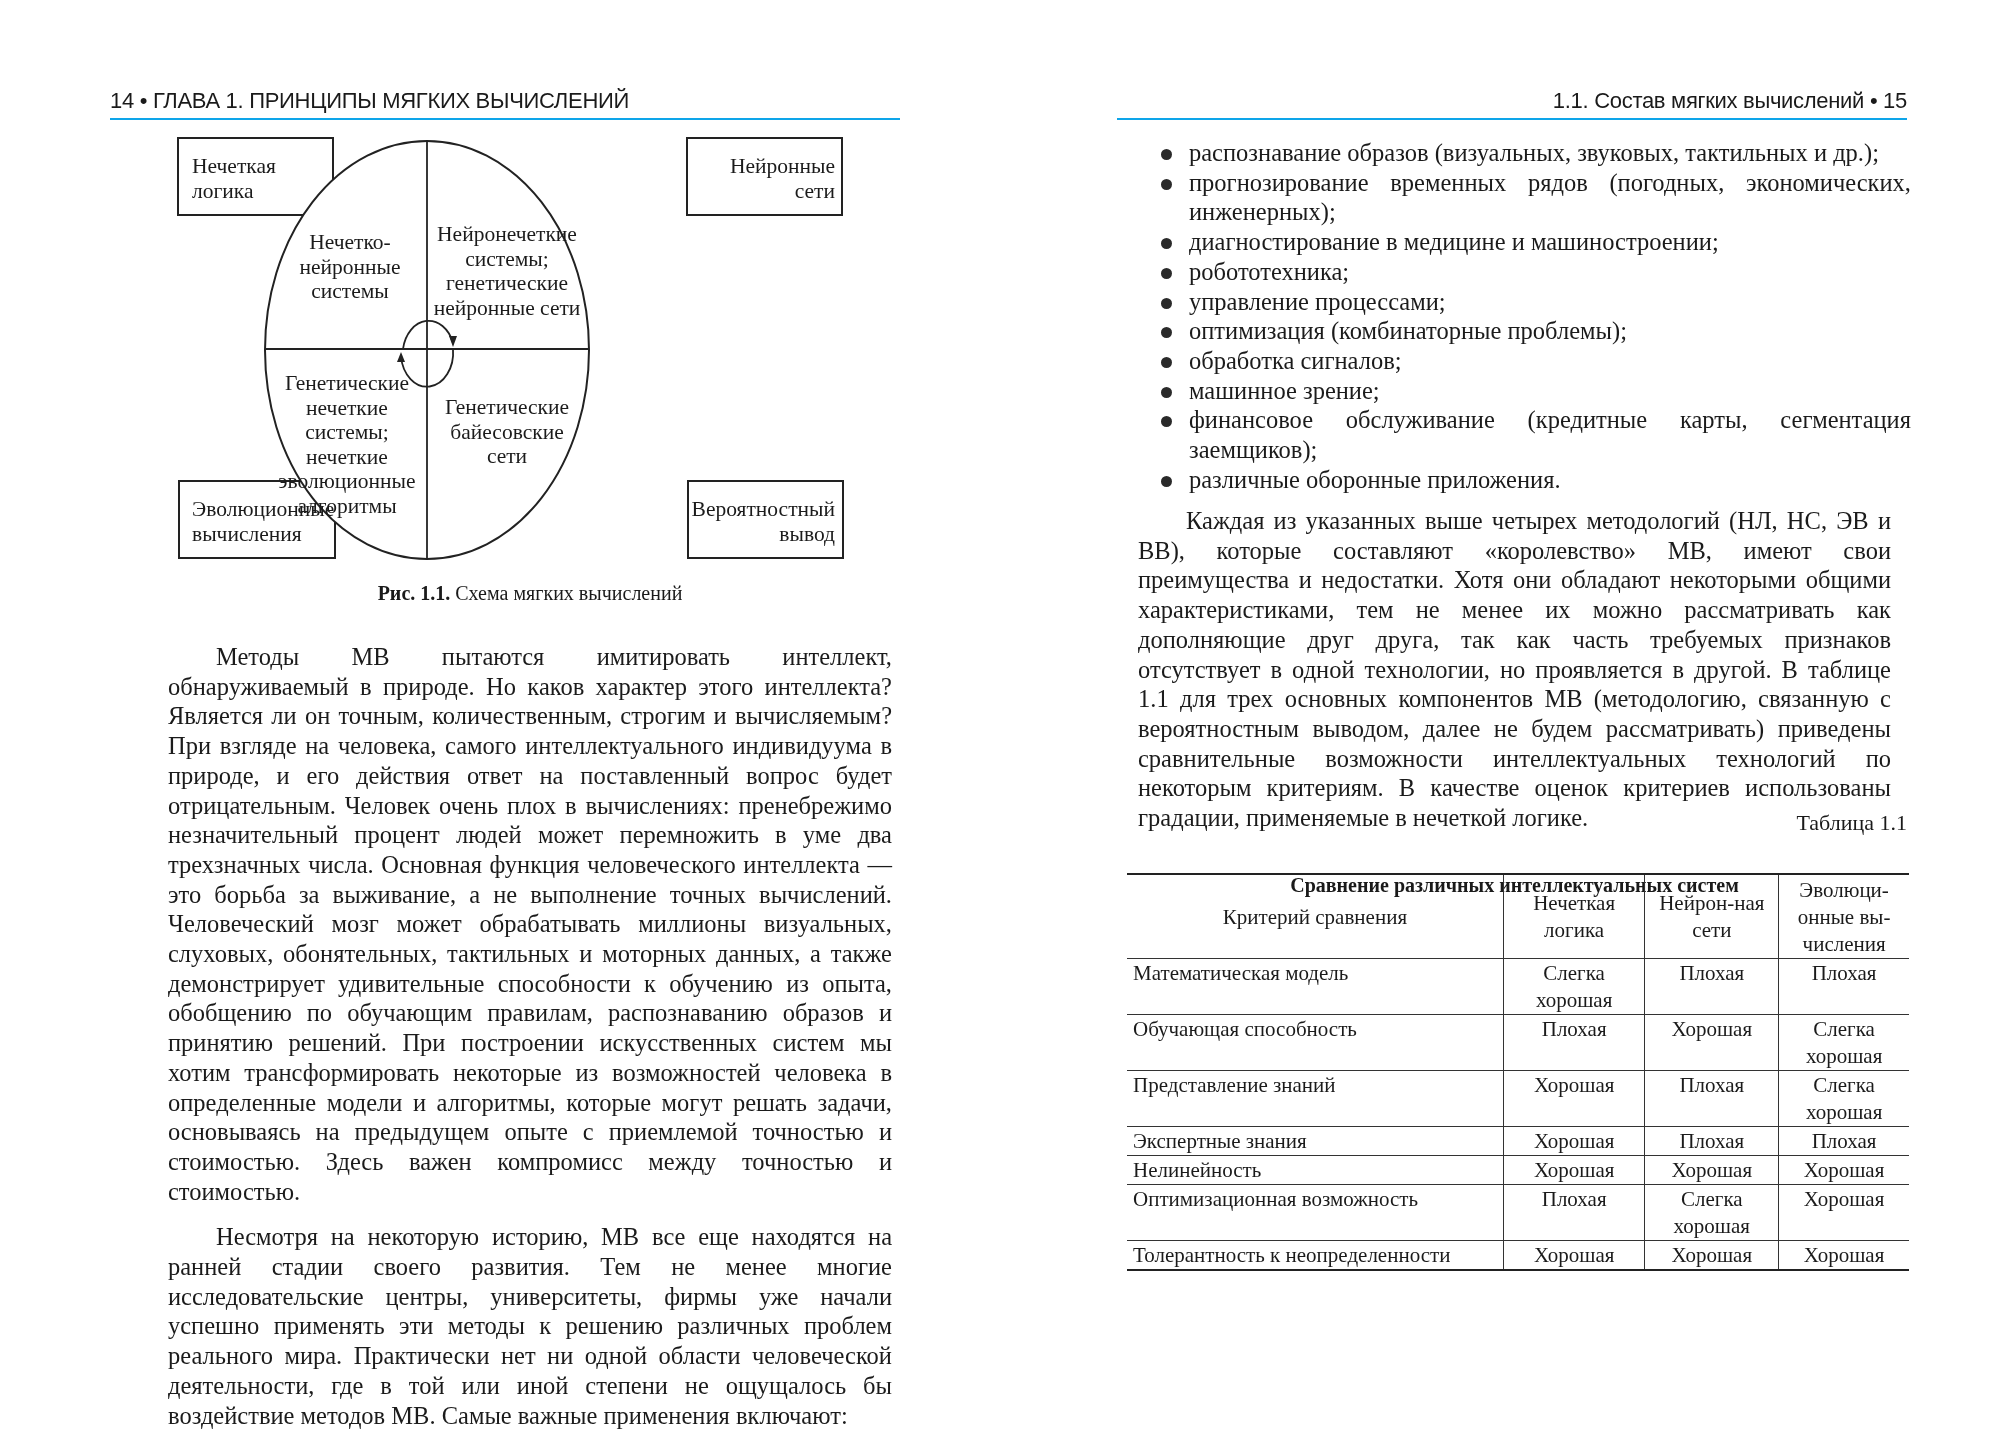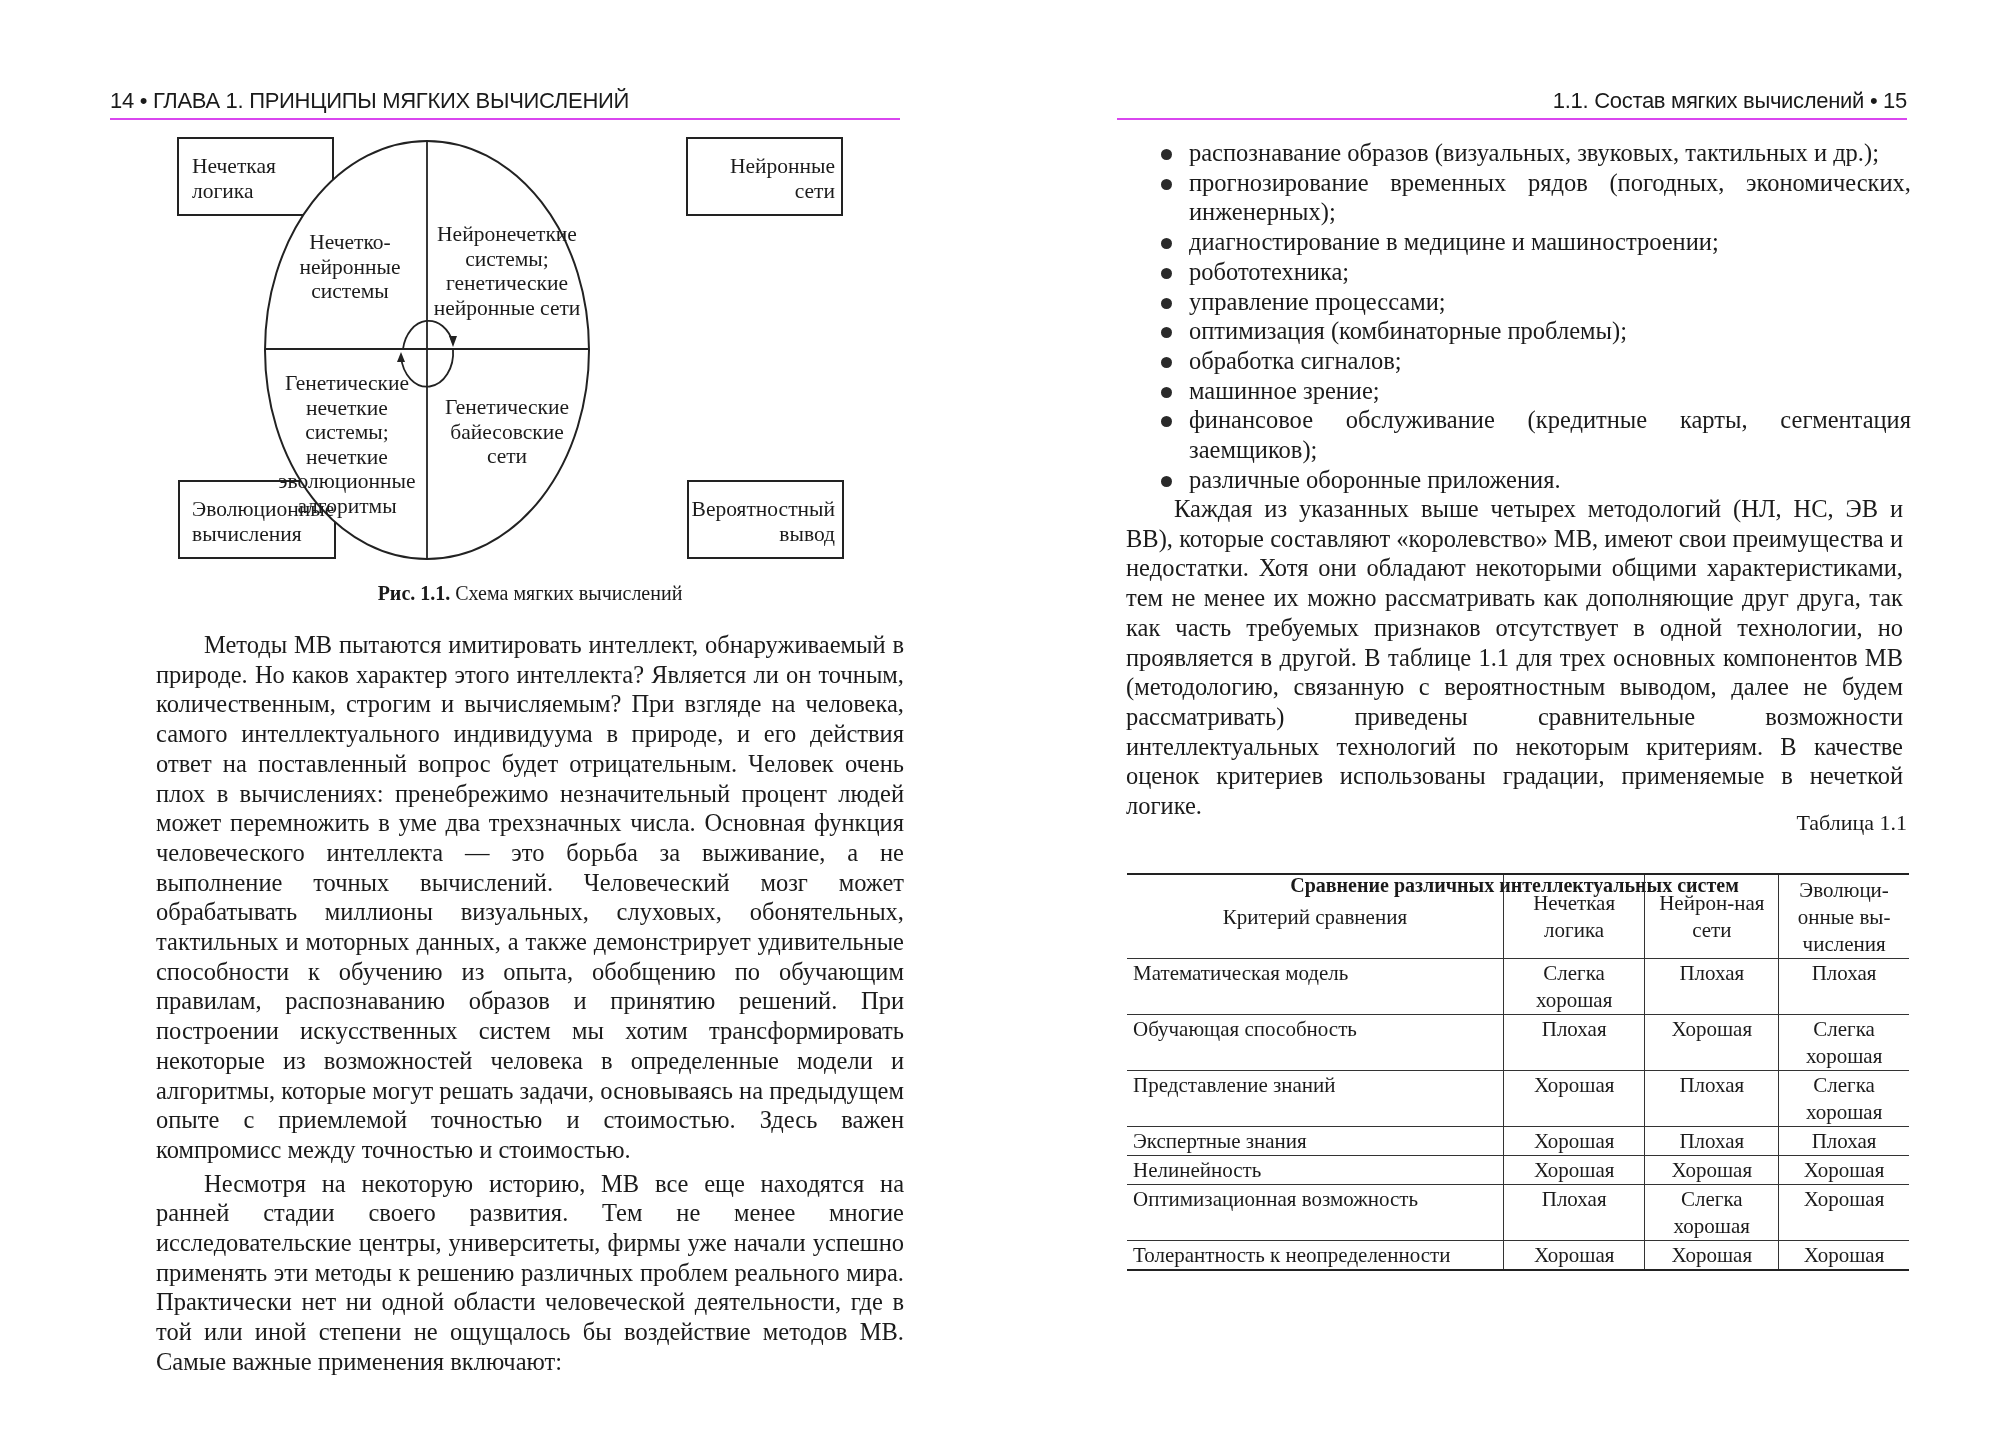--- a/index.html
+++ b/index.html
@@ -1,28 +1,28 @@
 <!DOCTYPE html>
 <html><head>
 <meta charset="utf-8">
 <style>
   html, body { margin: 0; padding: 0; background: #ffffff; }
   body { width: 2000px; height: 1430px; position: relative; overflow: hidden; color: #1a1a1a; }
   .running-head {
     position: absolute; top: 86px; height: 34px;
     font-family: "Liberation Sans", sans-serif; font-size: 22px; letter-spacing: -0.3px;
-    border-bottom: 2px solid #d946ef; box-sizing: border-box; line-height: 30px;
+    border-bottom: 2px solid #0ea5e9; box-sizing: border-box; line-height: 30px;
   }
   #rh-left { left: 110px; width: 790px; text-align: left; }
   #rh-right { left: 1117px; width: 790px; text-align: right; }
   .body-text {
     position: absolute; font-family: "Liberation Serif", serif; font-size: 24.5px;
     line-height: 29.7px; text-align: justify; color: #1b1b1b;
   }
-  .body-text p { margin: 4px; text-indent: 48px; }
+  .body-text p { margin: 16px; text-indent: 48px; }
 
   
   #figure { position: absolute; left: 170px; top: 130px; width: 690px; height: 450px; }
   #figure svg { position: absolute; left: 0; top: 0; }
   .fig-label {
     position: absolute; font-family: "Liberation Serif", serif; font-size: 21.5px;
     line-height: 24.5px; color: #1b1b1b;
   }
   #fig-caption {
     position: absolute; left: 150px; top: 582px; width: 760px; text-align: center;

